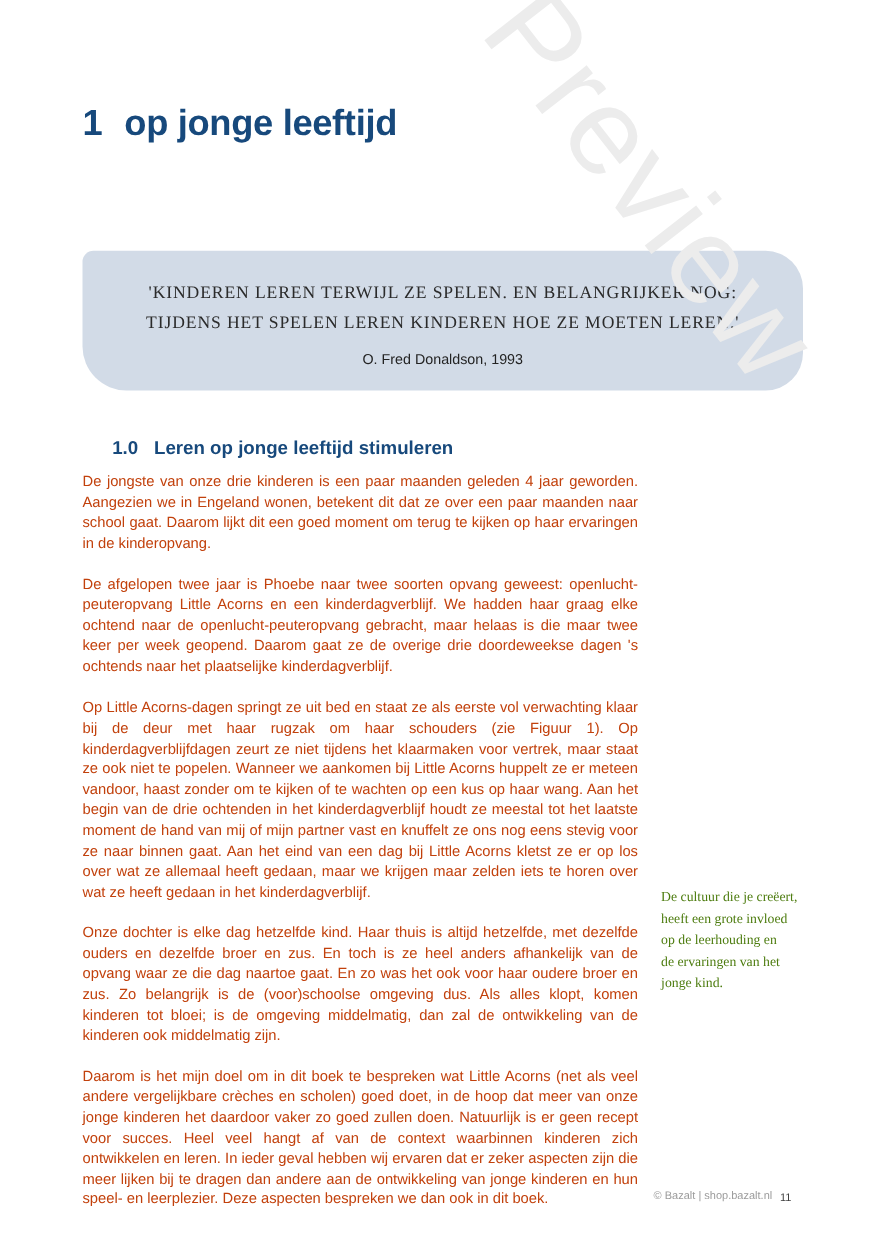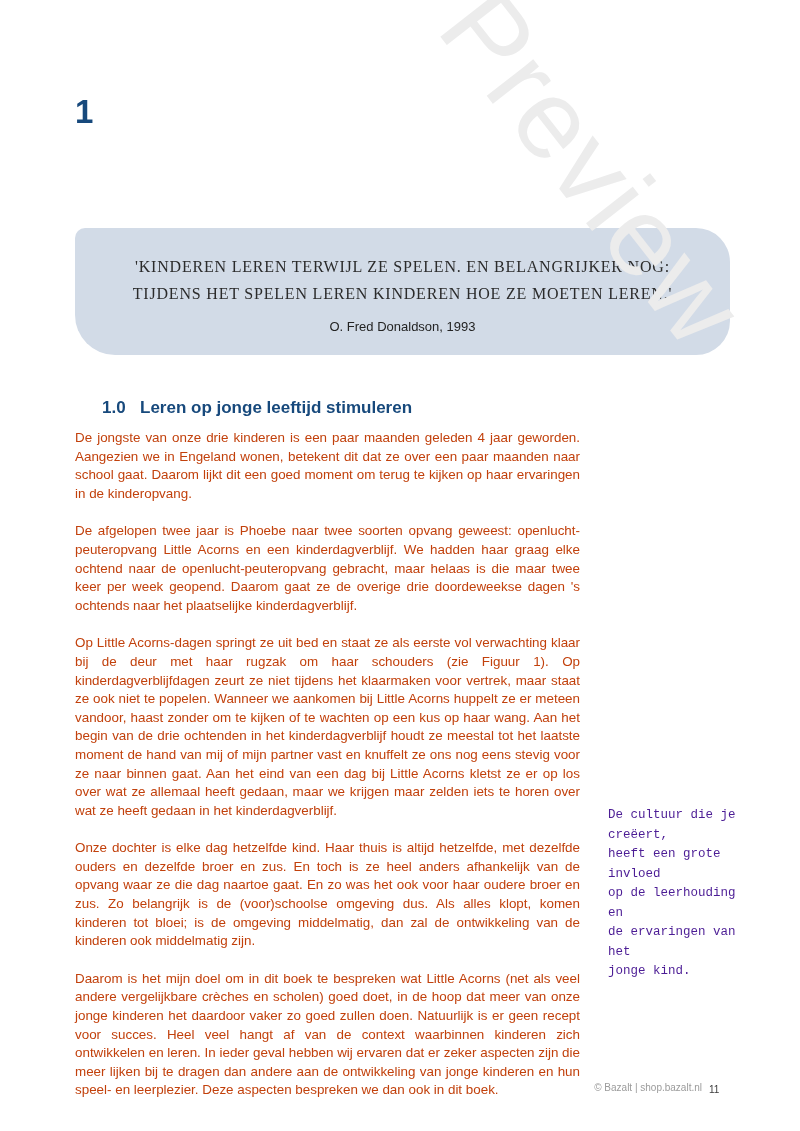--- a/index.html
+++ b/index.html
@@ -105,25 +105,24 @@
     margin-bottom: 19px;
   }
 
   
   .margin-note {
     position: absolute;
     left: 601px;
     top: 806px;
     width: 140px;
     z-index: 3;
-    color: #4c1d95;
+    color: #4d7c0f;
     font-size: 12.5px;
     line-height: 19.5px;
-    font-family: Liberation Mono, monospace;
-    margin-left: 7px;
+    font-family: Liberation Serif, serif;
   }
   .margin-note span { display: block; }
 
   
   .footer-credit {
     position: absolute;
     left: 0;
     top: 1082px;
     width: 702px;
     z-index: 3;
@@ -143,20 +142,21 @@
 </head>
 <body>
 
 <div class="page">
 
   <div class="watermark">Preview</div>
 
   <div class="chapter-title">
     <span class="num">1</span>
     <span class="lines">
+      <span>op jonge leeftijd</span>
     </span>
   </div>
 
   <div class="quote-box">
     <div class="quote-line">'KINDEREN LEREN TERWIJL ZE SPELEN. EN BELANGRIJKER NOG:</div>
     <div class="quote-line">TIJDENS HET SPELEN LEREN KINDEREN HOE ZE MOETEN LEREN.'</div>
     <div class="quote-attribution">O. Fred Donaldson, 1993</div>
   </div>
 
   <div class="section-heading">

